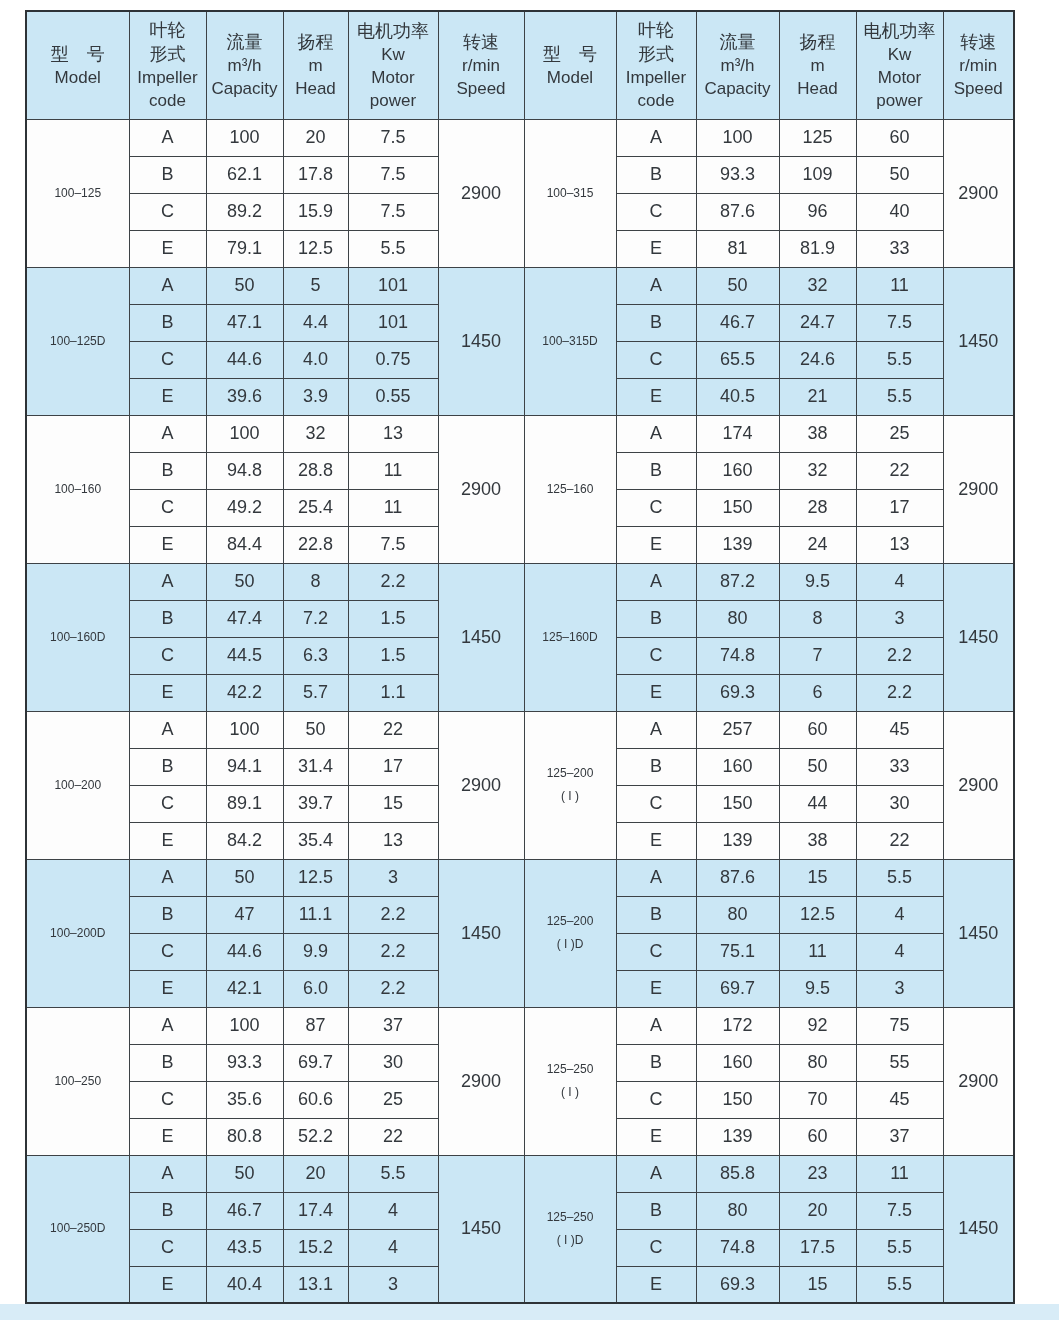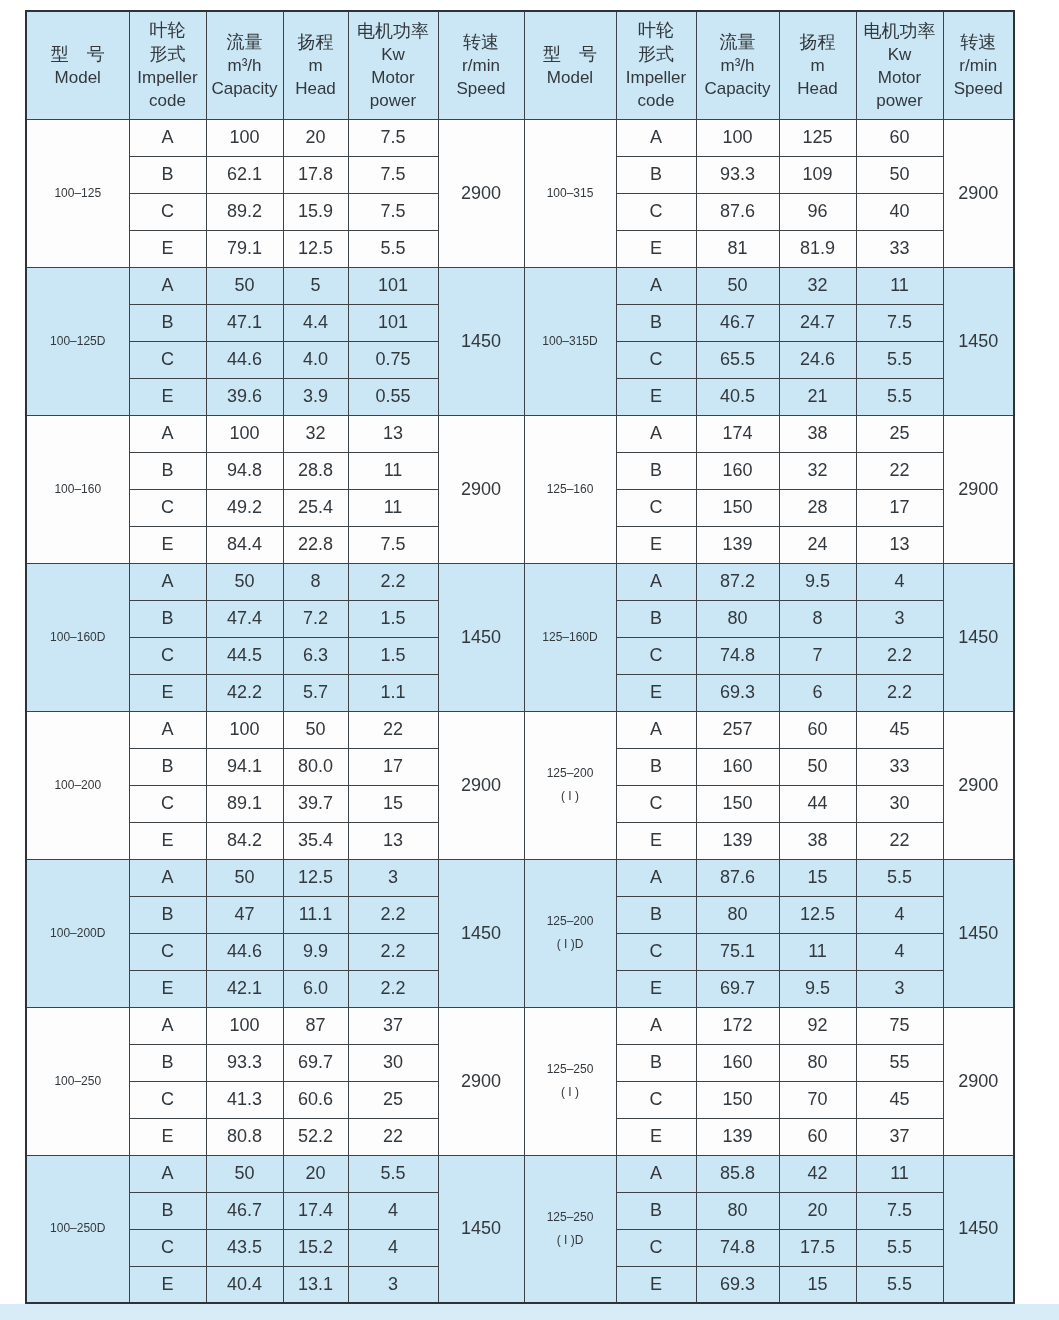--- a/index.html
+++ b/index.html
@@ -332,21 +332,21 @@
           </td>
           <td>A</td>
           <td>257</td>
           <td>60</td>
           <td>45</td>
           <td rowspan="4">2900</td>
         </tr>
         <tr class="band-white">
           <td>B</td>
           <td>94.1</td>
-          <td>80.0</td>
+          <td>31.4</td>
           <td>17</td>
           <td>B</td>
           <td>160</td>
           <td>50</td>
           <td>33</td>
         </tr>
         <tr class="band-white">
           <td>C</td>
           <td>89.1</td>
           <td>39.7</td>
@@ -439,21 +439,21 @@
           <td>93.3</td>
           <td>69.7</td>
           <td>30</td>
           <td>B</td>
           <td>160</td>
           <td>80</td>
           <td>55</td>
         </tr>
         <tr class="band-white">
           <td>C</td>
-          <td>41.3</td>
+          <td>35.6</td>
           <td>60.6</td>
           <td>25</td>
           <td>C</td>
           <td>150</td>
           <td>70</td>
           <td>45</td>
         </tr>
         <tr class="band-white">
           <td>E</td>
           <td>80.8</td>
@@ -472,21 +472,21 @@
           <td>50</td>
           <td>20</td>
           <td>5.5</td>
           <td rowspan="4">1450</td>
           <td rowspan="4" class="model">
             <div>125–250</div>
             <div>( I )D</div>
           </td>
           <td>A</td>
           <td>85.8</td>
-          <td>42</td>
+          <td>23</td>
           <td>11</td>
           <td rowspan="4">1450</td>
         </tr>
         <tr class="band-blue">
           <td>B</td>
           <td>46.7</td>
           <td>17.4</td>
           <td>4</td>
           <td>B</td>
           <td>80</td>

